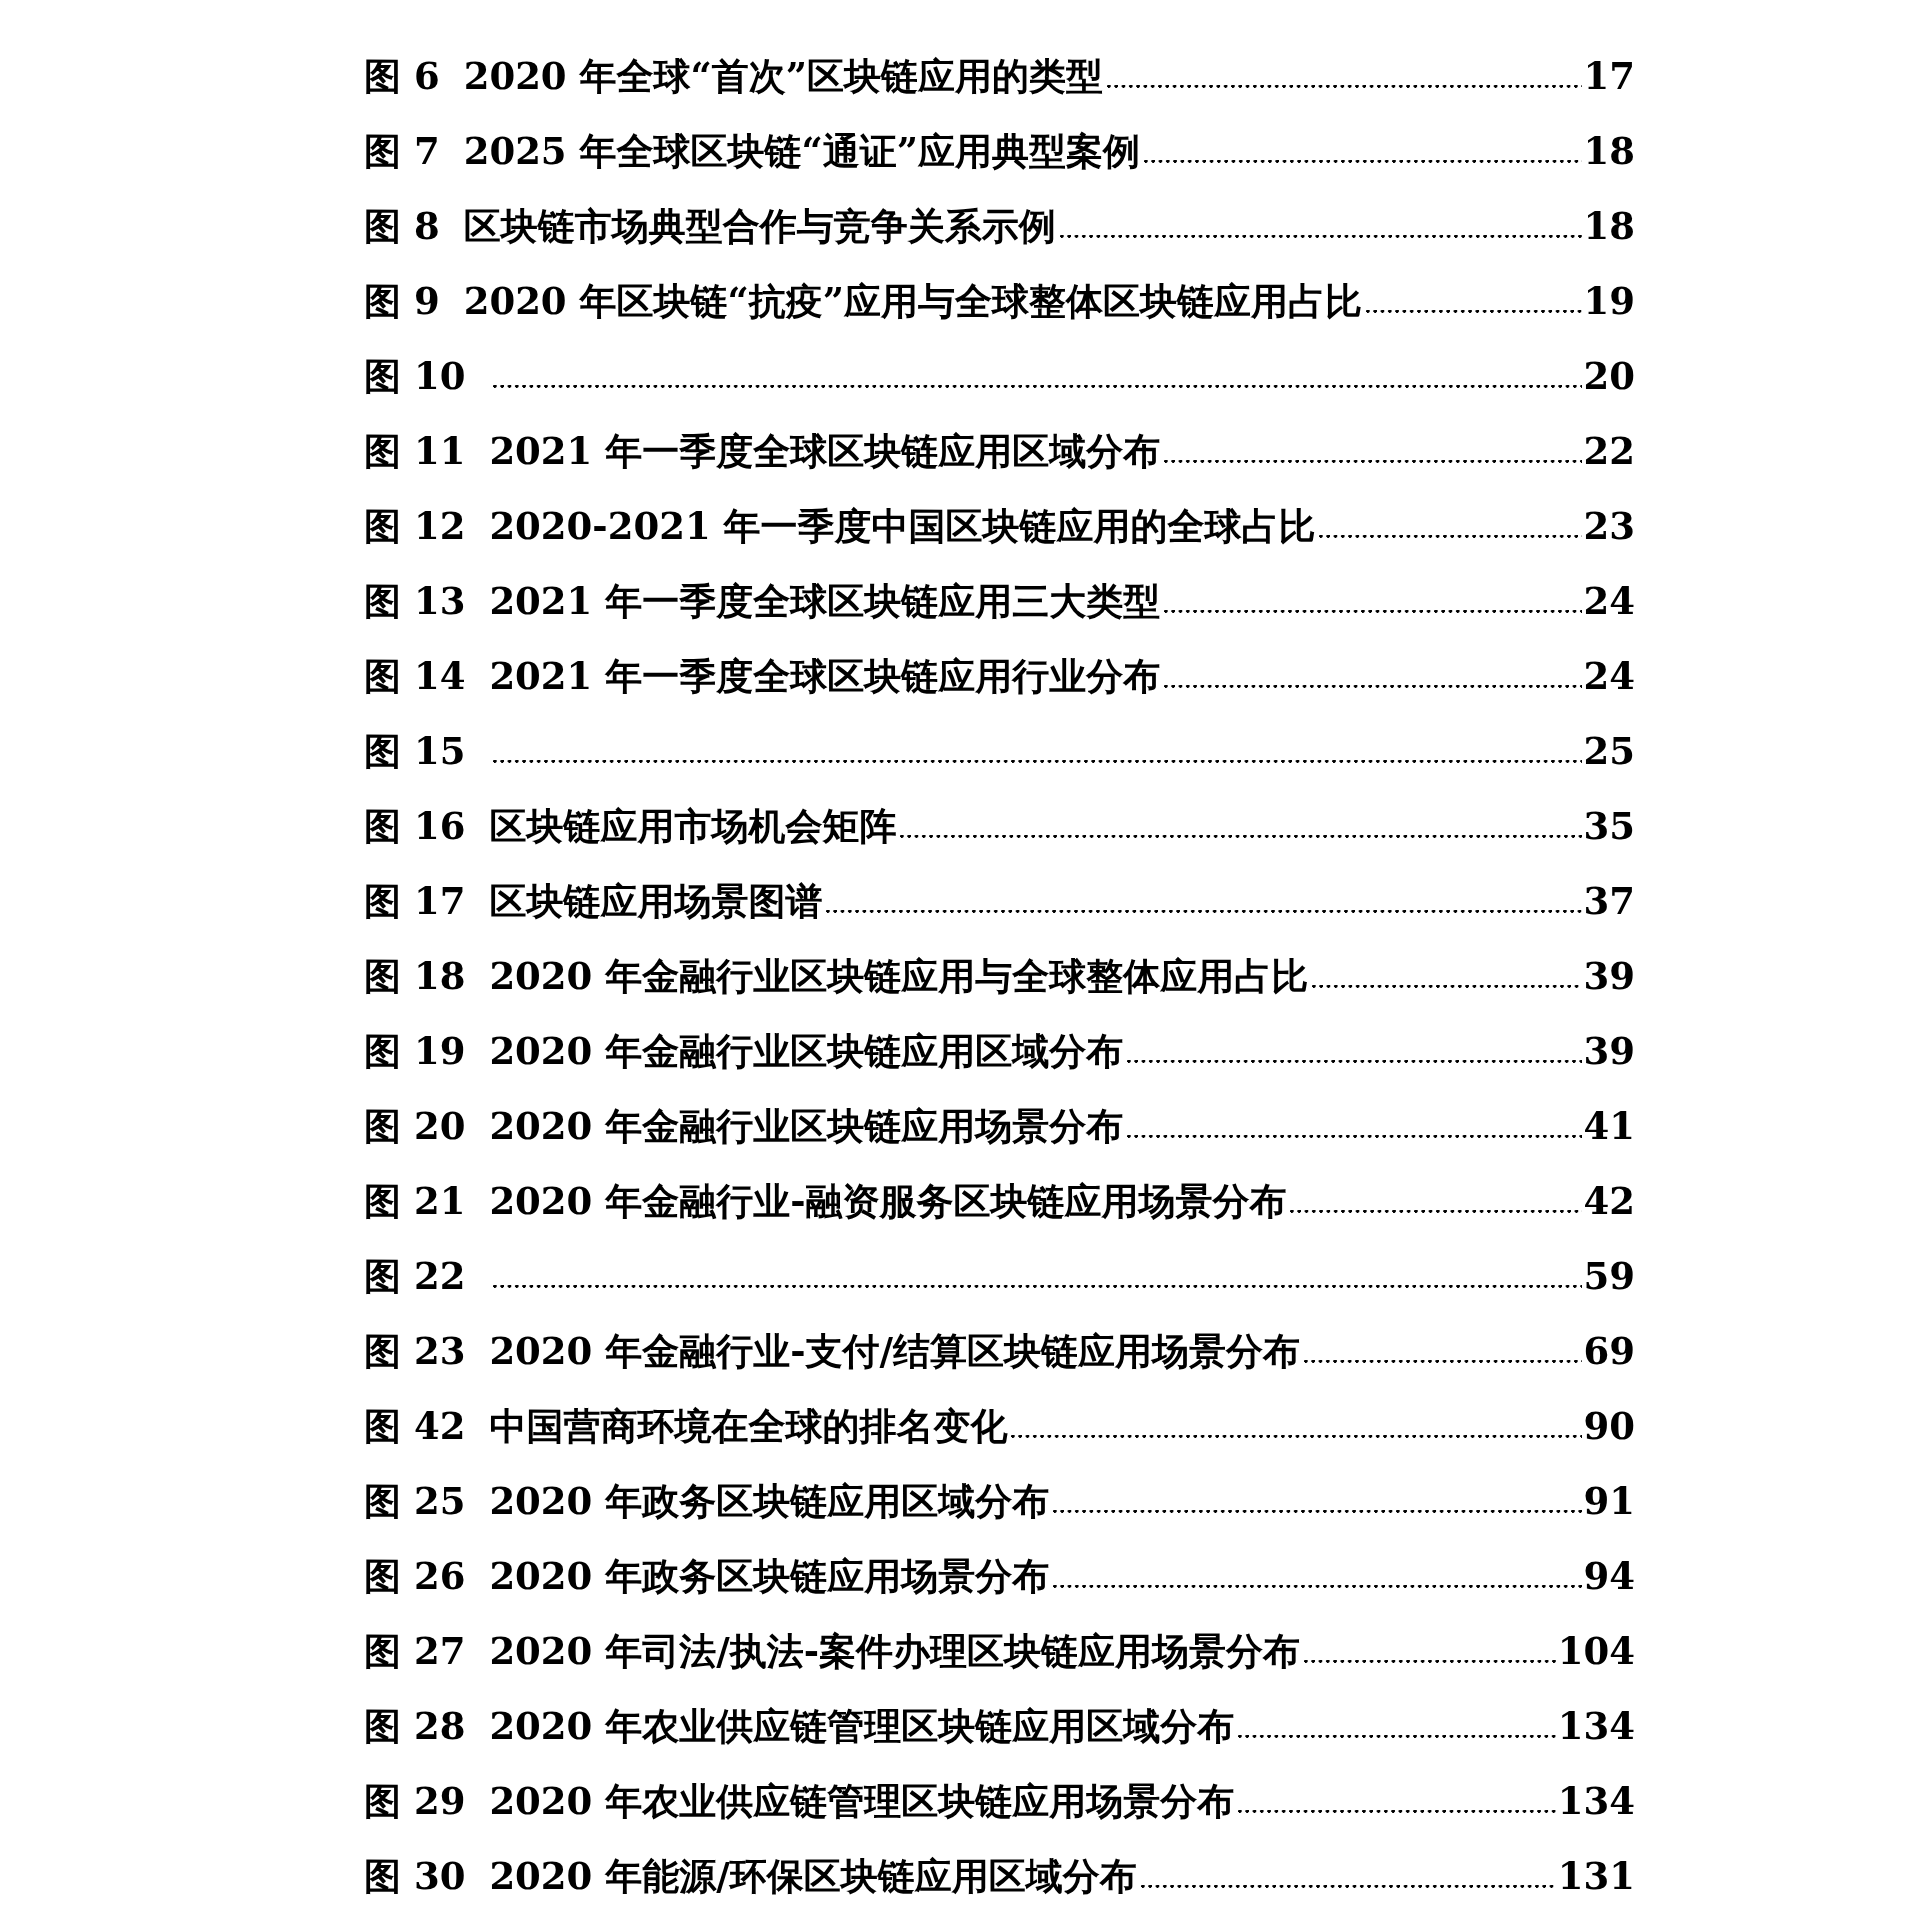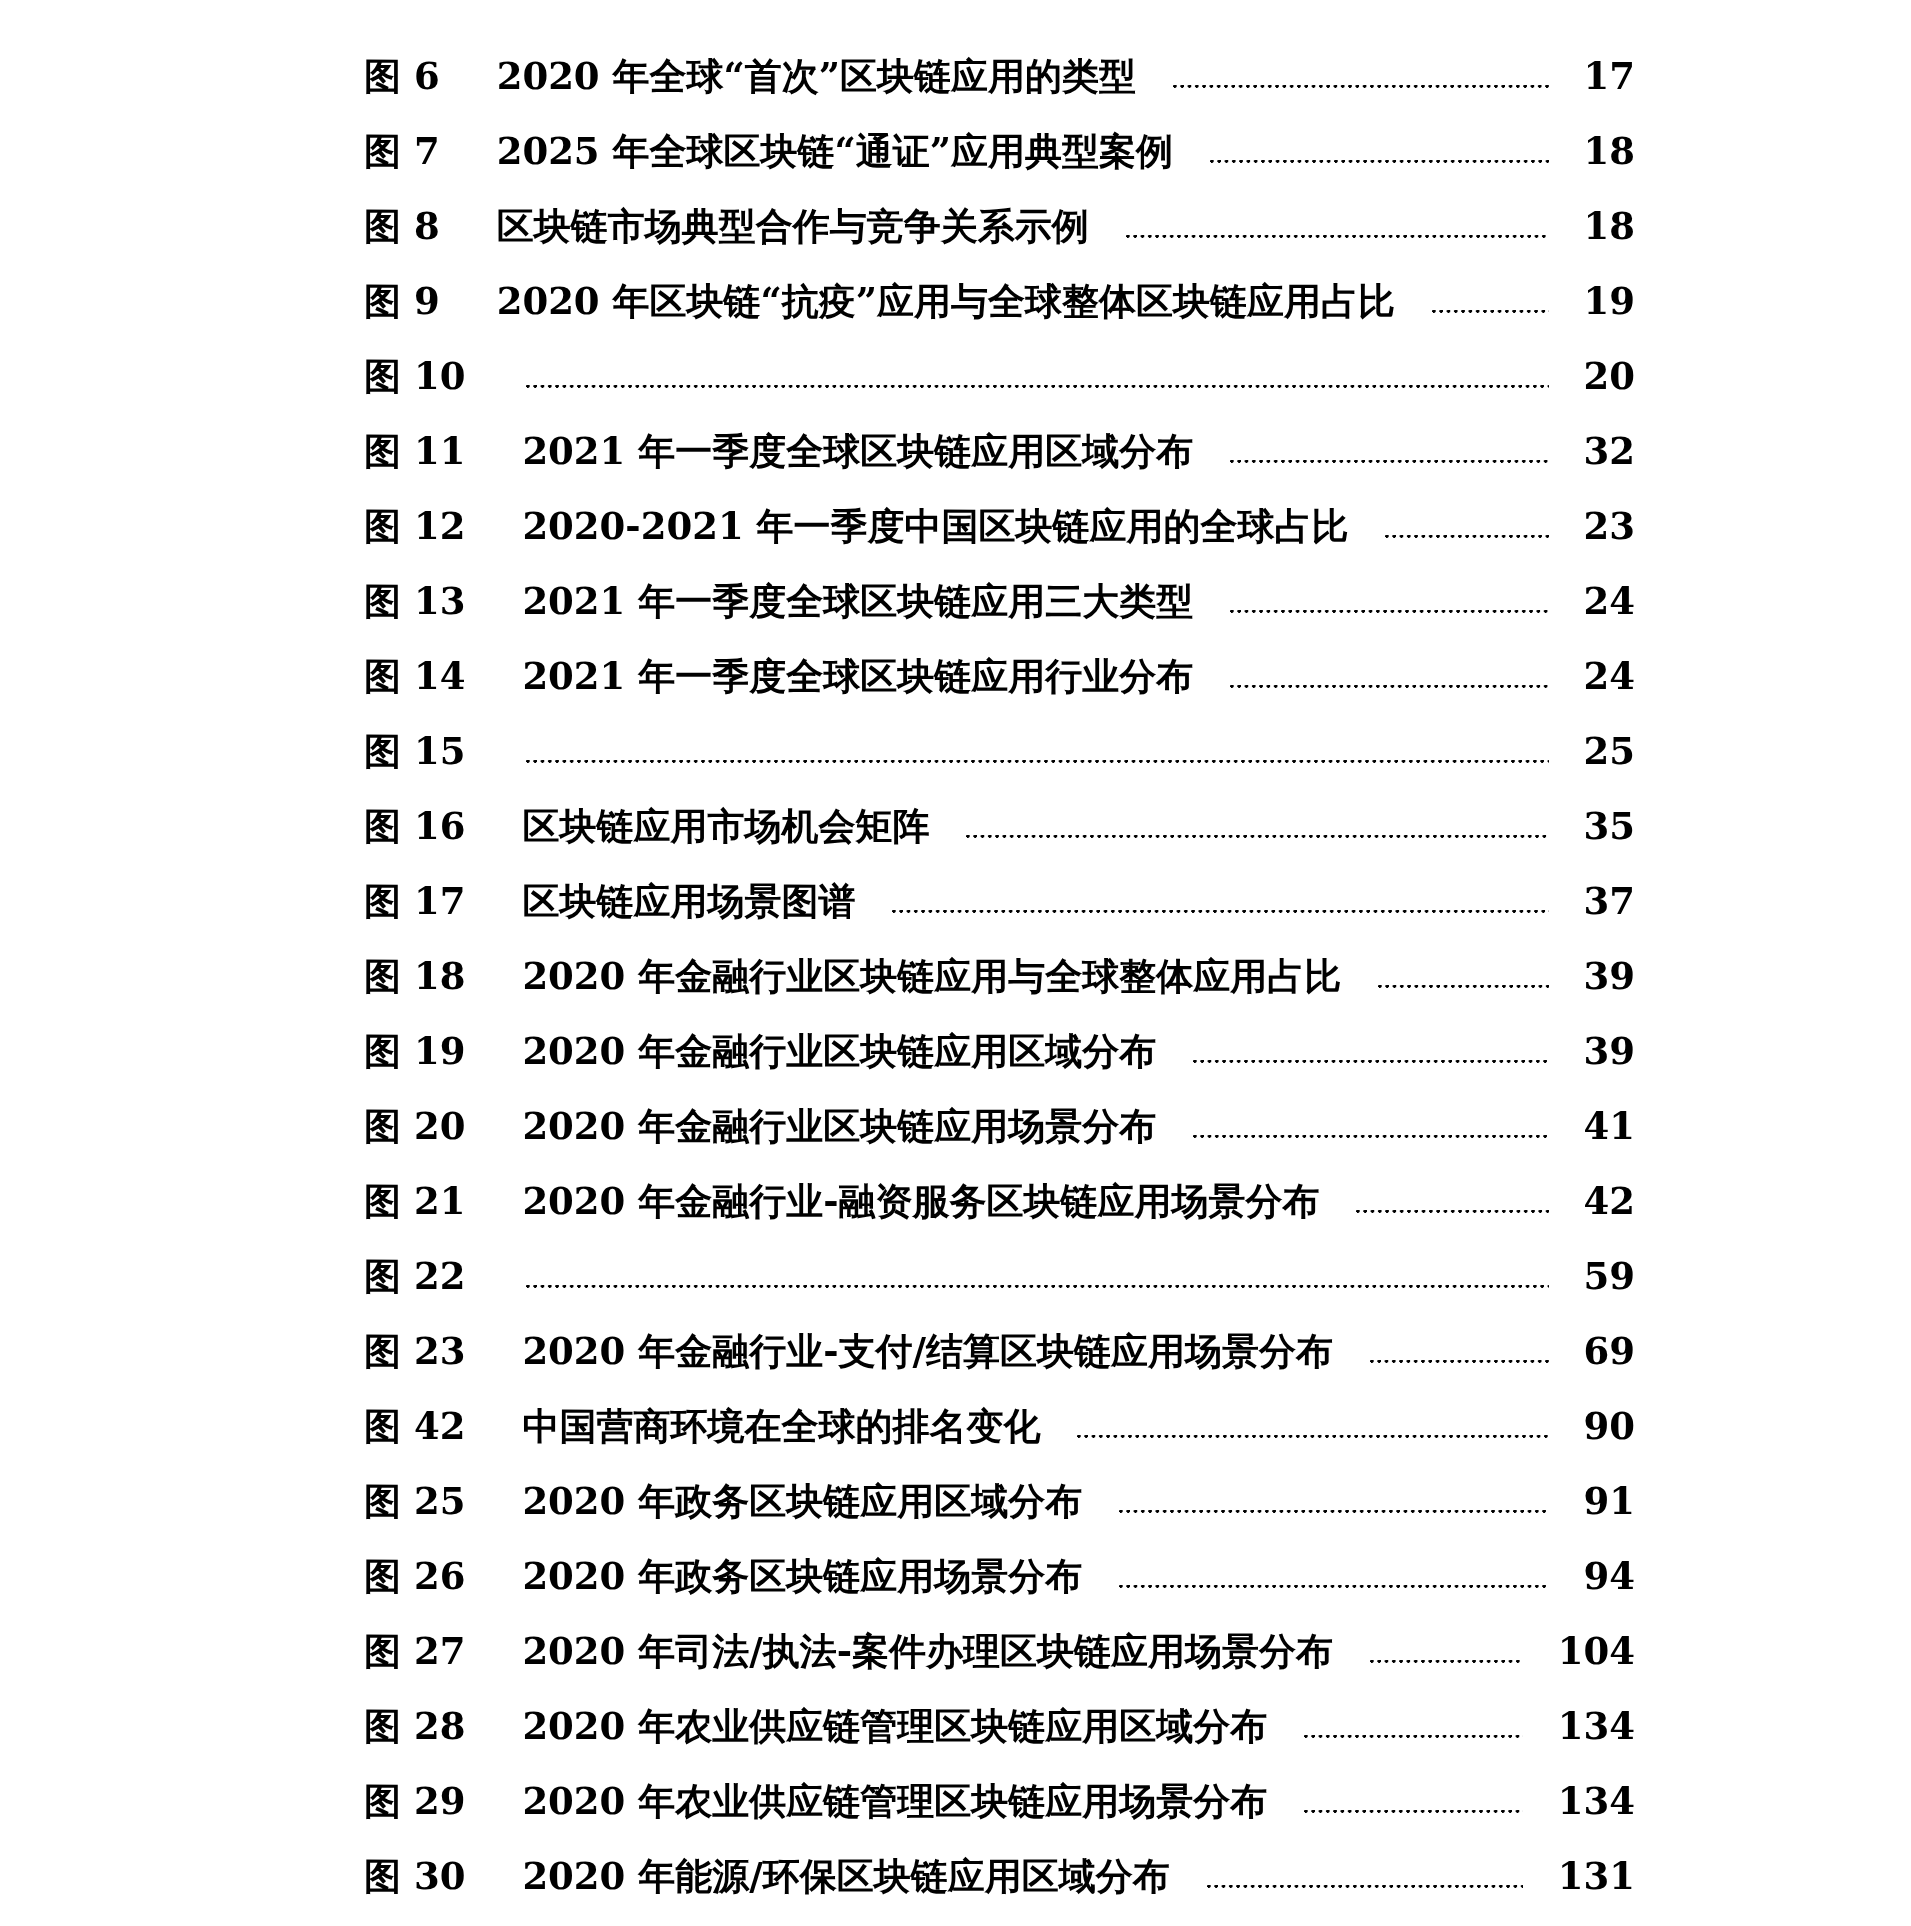--- a/index.html
+++ b/index.html
@@ -21,21 +21,20 @@
   }
   .toc-list {
     width: 100%;
   }
   .toc-row {
     display: flex;
     align-items: baseline;
     font-size: 37px;
     line-height: 75px;
     white-space: nowrap;
-    gap: 33px;
   }
   .fig-label {
     flex: 0 0 auto;
     margin-right: 24px;
   }
   .fig-title {
     flex: 0 0 auto;
     text-align: right;
   }
   .leader {
@@ -84,21 +83,21 @@
       </div>
       <div class="toc-row">
         <span class="fig-label">图 10</span>
         <span class="leader"></span>
         <span class="page-num">20</span>
       </div>
       <div class="toc-row">
         <span class="fig-label">图 11</span>
         <span class="fig-title">2021 年一季度全球区块链应用区域分布</span>
         <span class="leader"></span>
-        <span class="page-num">32</span>
+        <span class="page-num">22</span>
       </div>
       <div class="toc-row">
         <span class="fig-label">图 12</span>
         <span class="fig-title">2020-2021 年一季度中国区块链应用的全球占比</span>
         <span class="leader"></span>
         <span class="page-num">23</span>
       </div>
       <div class="toc-row">
         <span class="fig-label">图 13</span>
         <span class="fig-title">2021 年一季度全球区块链应用三大类型</span>

